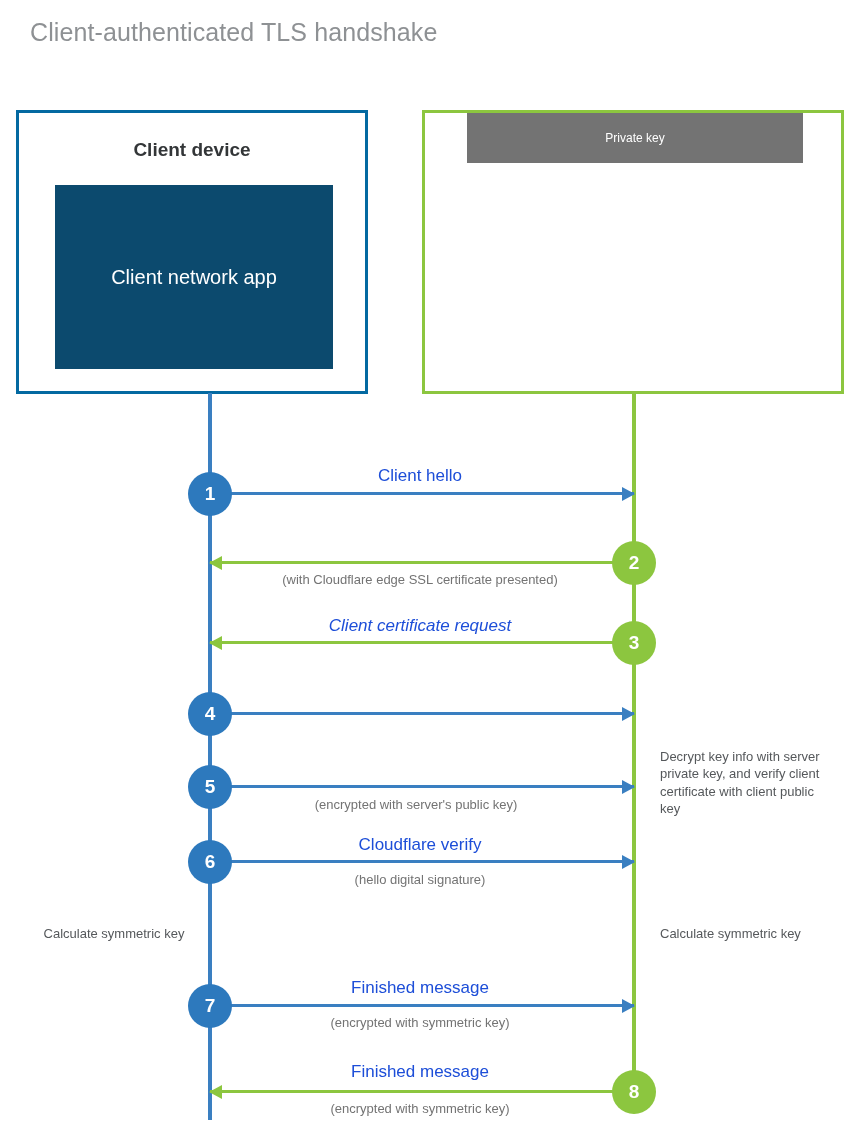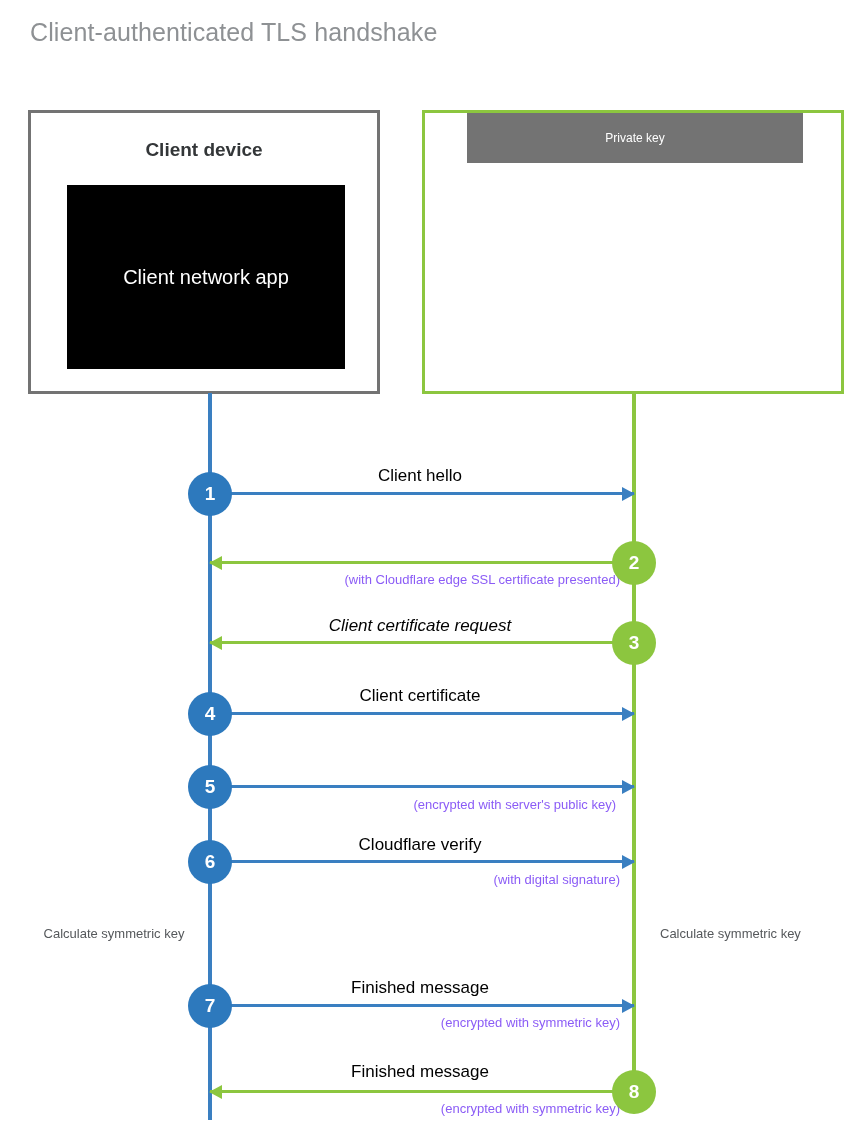--- a/index.html
+++ b/index.html
@@ -13,31 +13,31 @@
   #stage{position:relative;width:865px;height:1146px;}
 
   .title{
     position:absolute;left:30px;top:18px;
     font-size:25px;color:#8e9194;font-weight:400;
     letter-spacing:0.1px;white-space:nowrap;
   }
 
   
   .panel{position:absolute;background:#ffffff;box-sizing:border-box;}
-  .panel.client{left:28px;top:110px;width:352px;height:284px;border:3px solid #737373;}
+  .panel.client{left:16px;top:110px;width:352px;height:284px;border:3px solid #0369a1;}
   .panel.server{left:422px;top:110px;width:422px;height:284px;border:3px solid #8cc63f;}
   .panel-title{
     position:absolute;left:0;right:0;top:26px;
     text-align:center;font-size:19px;font-weight:bold;color:#333638;
   }
   .inner-box{
     position:absolute;display:flex;align-items:center;justify-content:center;
     color:#ffffff;text-align:center;line-height:1.22;font-weight:400;
   }
-  .inner-box.blue{background:#000000;left:36px;top:72px;width:278px;height:184px;font-size:20px;}
+  .inner-box.blue{background:#0c4a6e;left:36px;top:72px;width:278px;height:184px;font-size:20px;}
   .inner-box.green{background:#737373;left:42px;top:0;width:336px;height:50px;font-size:12px;}
   .green-1{top:76px;} .green-2{top:139px;} .green-3{top:202px;}
 
   
   .lifeline{position:absolute;width:4px;}
   .lifeline.blue{background:#3a7fc1;left:208px;top:393px;height:727px;}
   .lifeline.green{background:#8cc63f;left:632px;top:393px;height:699px;}
 
   
   .arrow{position:absolute;height:3px;}
@@ -52,25 +52,25 @@
     position:absolute;width:44px;height:44px;border-radius:50%;
     display:flex;align-items:center;justify-content:center;
     color:#ffffff;font-size:19px;font-weight:bold;
   }
   .circle.blue{background:#2d79bd;left:188px;}
   .circle.green{background:#8cc63f;left:612px;}
 
   
   .msg{
     position:absolute;text-align:center;white-space:nowrap;
-    color:#000000;font-size:17px;
+    color:#1d4ed8;font-size:17px;
   }
   .sub{
-    position:absolute;text-align:right;white-space:nowrap;
-    color:#8b5cf6;font-size:13px;
+    position:absolute;text-align:center;white-space:nowrap;
+    color:#737373;font-size:13px;
   }
   .note{
     position:absolute;font-size:13px;color:#55585b;line-height:1.33;
   }
   .note.right{left:660px;text-align:left;}
   .note.left{left:34px;width:160px;text-align:center;}
 </style>
 </head>
 <body>
 
@@ -104,39 +104,39 @@
     </div>
   <div class="sub" style="left:220px;top:572px;width:400px;">(with Cloudflare edge SSL certificate presented)</div>
   <div class="circle green" style="top:541px;">2</div>
 
   <div class="msg" style="left:220px;top:616px;width:400px;font-style:italic;">Client certificate request</div>
   <div class="arrow green" style="left:210px;top:641px;width:424px;">
       <span class="head"></span>
     </div>
   <div class="circle green" style="top:621px;">3</div>
 
-  <div class="msg" style="left:220px;top:686px;width:400px;">Client certificate</div>
   <div class="arrow blue" style="left:210px;top:712px;width:424px;">
       <span class="head"></span>
     </div>
   <div class="circle blue" style="top:692px;">4</div>
 
   <div class="arrow blue" style="left:210px;top:785px;width:424px;">
       <span class="head"></span>
     </div>
   <div class="sub" style="left:216px;top:797px;width:400px;">(encrypted with server's public key)</div>
   <div class="circle blue" style="top:765px;">5</div>
 
   <div class="msg" style="left:220px;top:835px;width:400px;">Cloudflare verify</div>
   <div class="arrow blue" style="left:210px;top:860px;width:424px;">
       <span class="head"></span>
     </div>
-  <div class="sub" style="left:220px;top:872px;width:400px;">(with digital signature)</div>
+  <div class="sub" style="left:220px;top:872px;width:400px;">(hello digital signature)</div>
   <div class="circle blue" style="top:840px;">6</div>
 
+  <div class="note right" style="top:748px;width:175px;">Decrypt key info with server private key, and verify client certificate with client public key</div>
   <div class="note left" style="top:925px;">Calculate symmetric key</div>
   <div class="note right" style="top:925px;width:160px;">Calculate symmetric key</div>
 
   <div class="msg" style="left:220px;top:978px;width:400px;">Finished message</div>
   <div class="arrow blue" style="left:210px;top:1004px;width:424px;">
       <span class="head"></span>
     </div>
   <div class="sub" style="left:220px;top:1015px;width:400px;">(encrypted with symmetric key)</div>
   <div class="circle blue" style="top:984px;">7</div>
 

